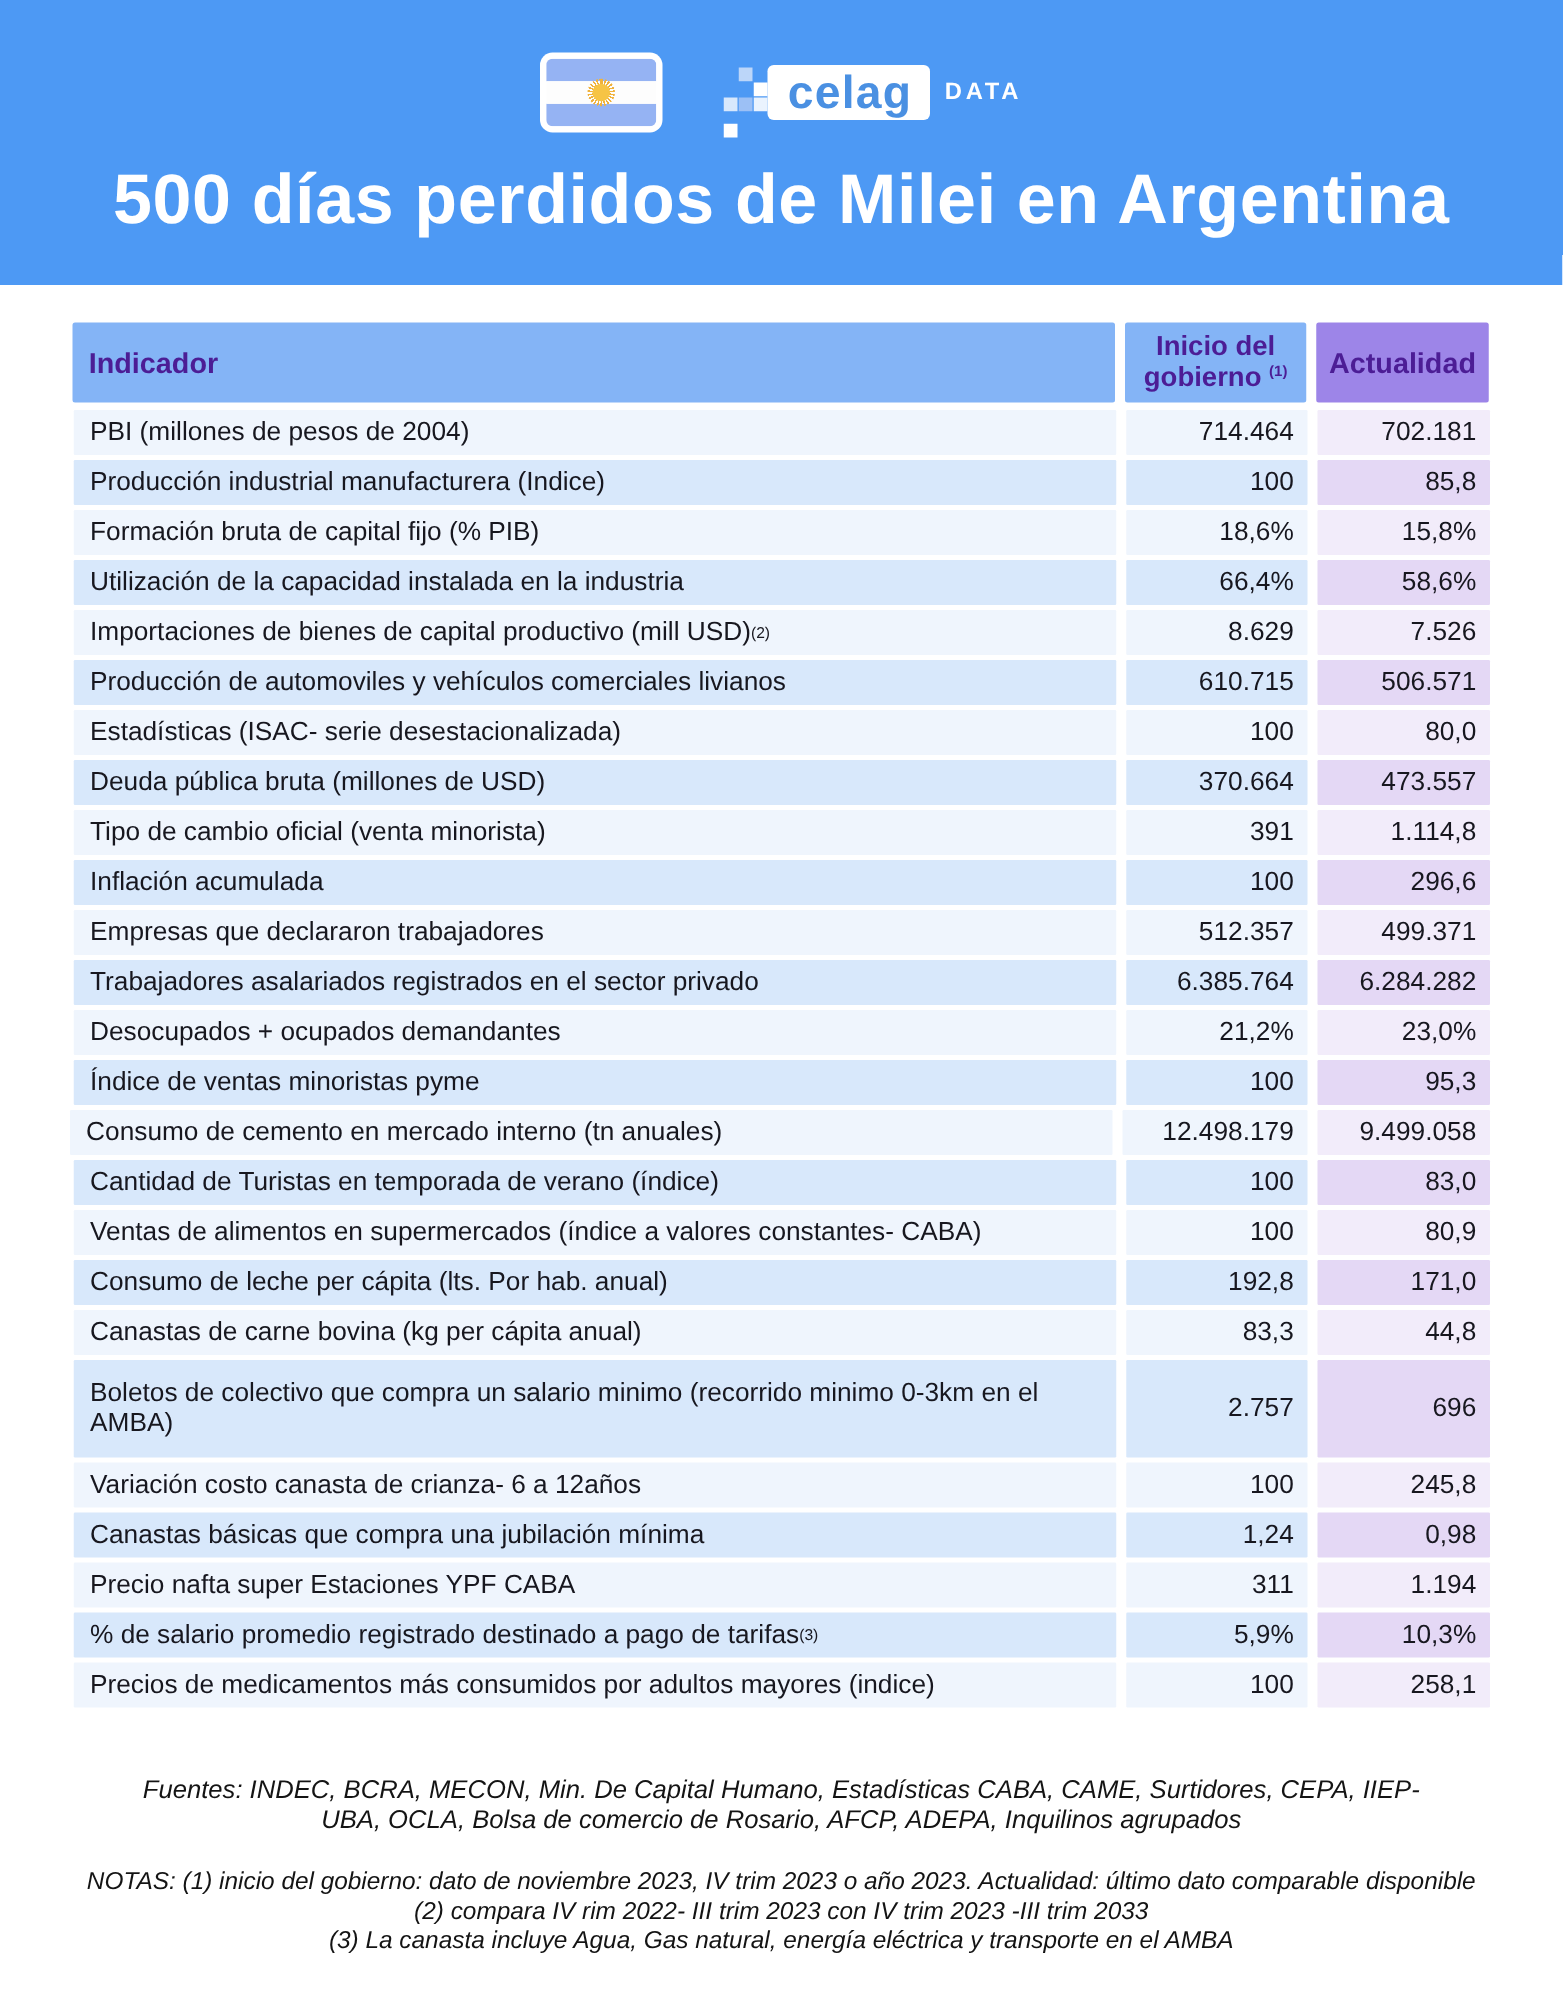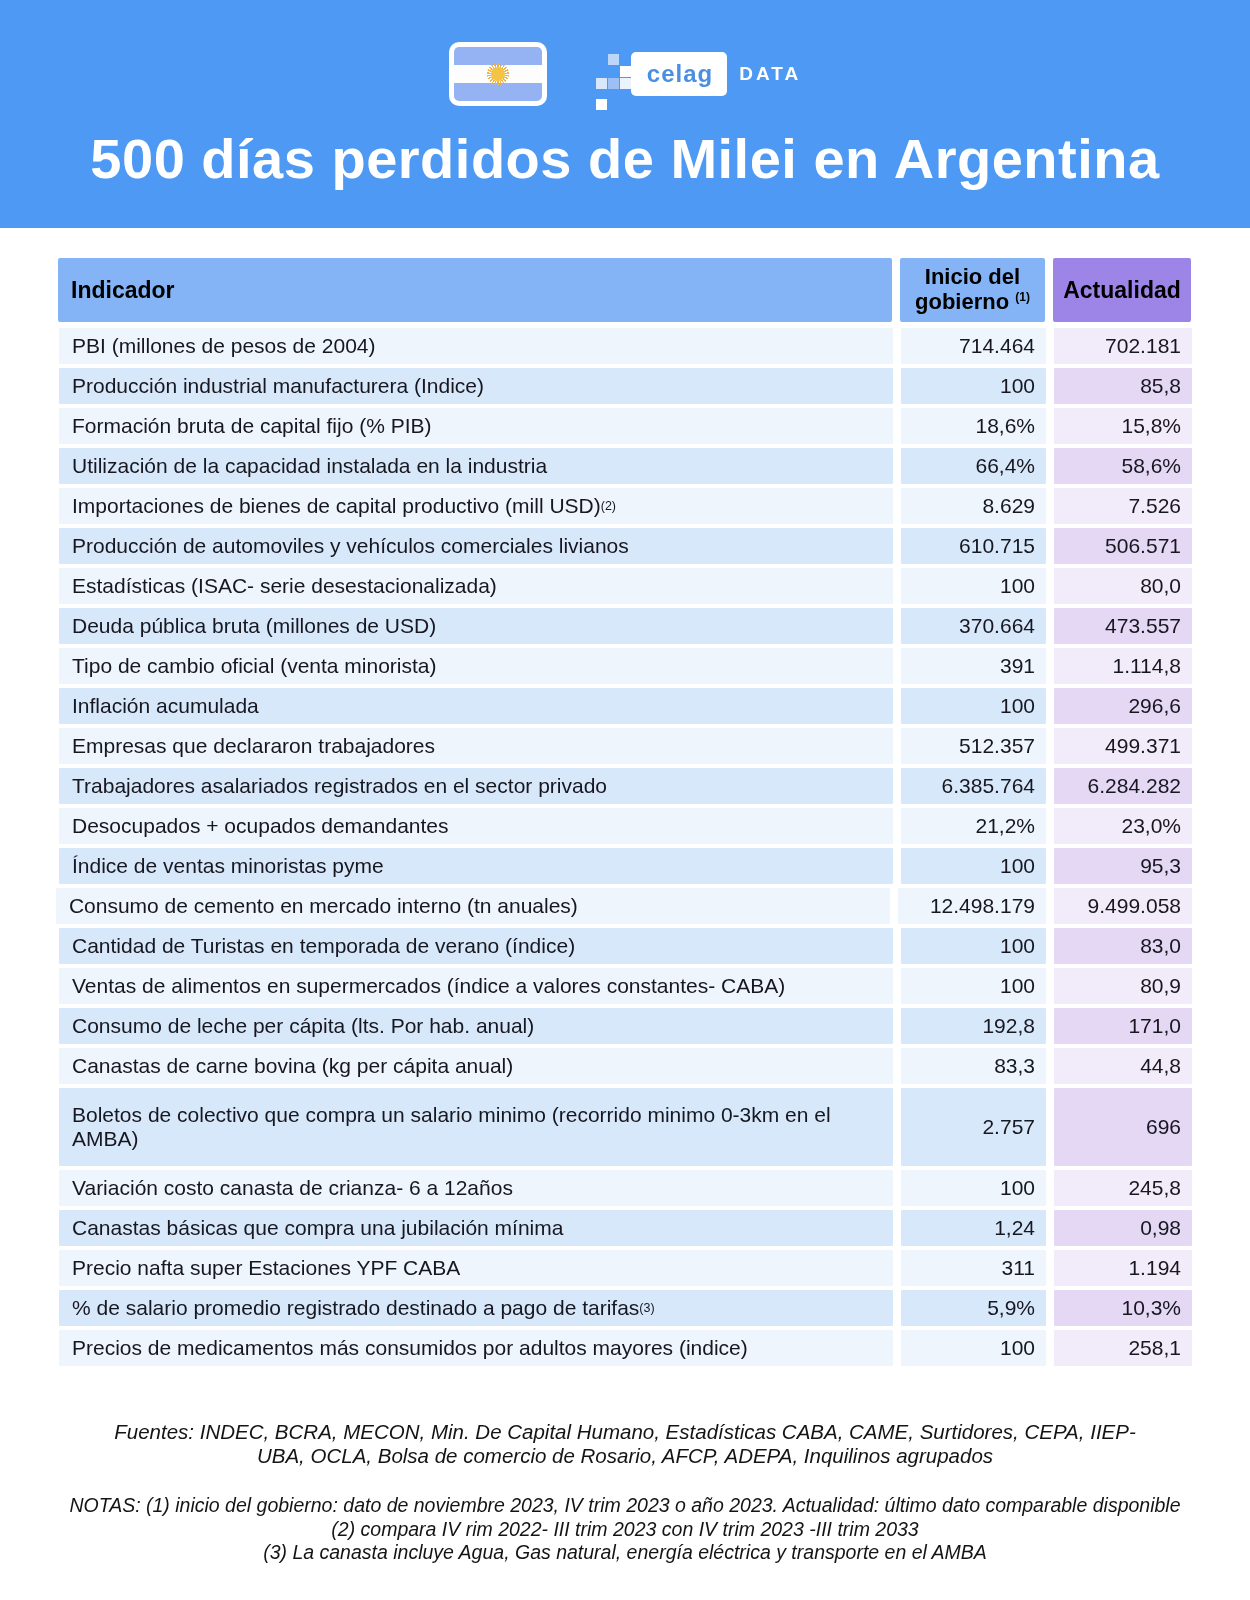--- a/index.html
+++ b/index.html
@@ -37,29 +37,29 @@
   .px1{left:13px;top:2px;background:#bcd6f9;}
   .px2{left:25px;top:14px;background:#ffffff;}
   .px3{left:1px;top:26px;background:#d8e8fc;}
   .px4{left:13px;top:26px;background:#9cc0f5;}
   .px5{left:25px;top:26px;background:#eaf3fe;}
   .px6{left:1px;top:47px;background:#ffffff;}
   .logo-box{
     background:#ffffff;border-radius:5px;height:44px;
     display:flex;align-items:center;padding:0 14px 0 16px;
   }
-  .logo-brand{color:#4a90e2;font-size:24px;font-weight:700;letter-spacing:1px;}
+  .logo-brand{color:#4a90e2;font-size:37px;font-weight:700;letter-spacing:1px;}
   .logo-data{color:#ffffff;font-weight:700;font-size:19px;letter-spacing:3px;margin-left:12px;}
   .title{
     margin:20px 0 0;color:#ffffff;font-size:56px;font-weight:700;
     letter-spacing:.5px;text-align:center;white-space:nowrap;
   }
   .table{width:1134px;margin:30px auto 0;}
   .thead{display:flex;gap:8px;height:64px;margin-bottom:6px;}
-  .th{display:flex;align-items:center;color:#000000;font-weight:700;box-sizing:border-box;border-radius:2px;}
+  .th{display:flex;align-items:center;color:#4c1d95;font-weight:700;box-sizing:border-box;border-radius:2px;}
   .th-ind{flex:0 0 834px;background:#84b4f6;padding-left:13px;font-size:23px;}
   .th-start{flex:0 0 145px;background:#84b4f6;justify-content:center;font-size:22px;line-height:1.12;}
   .th-wrap{display:inline-block;width:124px;text-align:center;}
   .th sup{font-size:12px;vertical-align:super;}
   .th-act{flex:0 0 138px;background:#9d85e8;justify-content:center;font-size:23px;}
   .tr{display:flex;gap:8px;height:36px;margin-bottom:4px;justify-content:flex-end;}
   .tr.tall{height:78px;}
   .td{display:flex;align-items:center;box-sizing:border-box;border-radius:1px;}
   .td-label{
     flex:0 0 834px;padding:0 10px 0 13px;font-size:21px;

